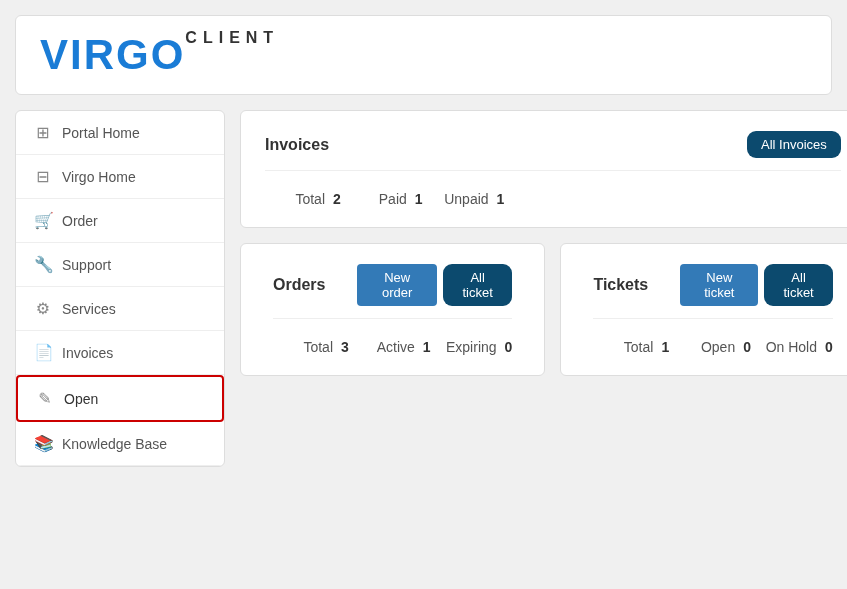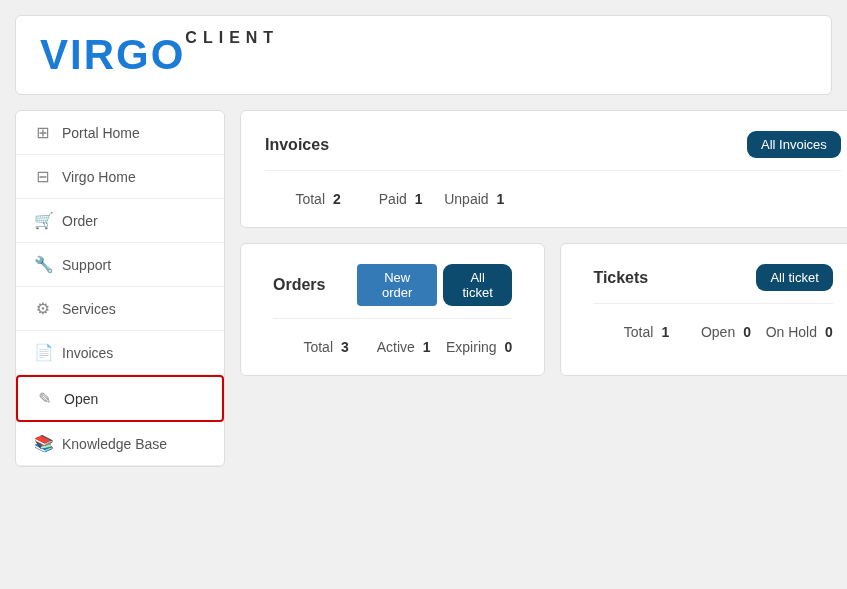--- a/index.html
+++ b/index.html
@@ -208,20 +208,21 @@
         <span class="stat-label">Expiring</span>
         <span class="stat-value">0</span>
       </div>
             </div>
         </div>
 
         <div class="bottom-card">
           <div class="bottom-card-header">
             <span class="card-title">Tickets</span>
             <div class="btn-group">
+              <button class="btn-blue">New ticket</button>
               <button class="btn-all">All ticket</button>
             </div>
           </div>
           <div class="stats-row" id="tickets-stats">
           <div class="stat-line">
         <span class="stat-label">Total</span>
         <span class="stat-value">1</span>
       </div>
               <div class="stat-line">
         <span class="stat-label">Open</span>

